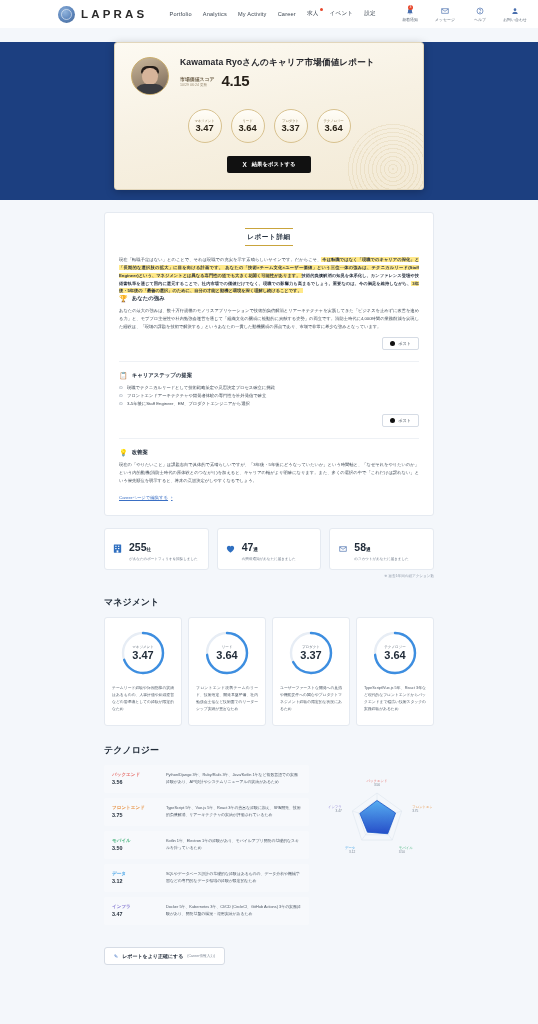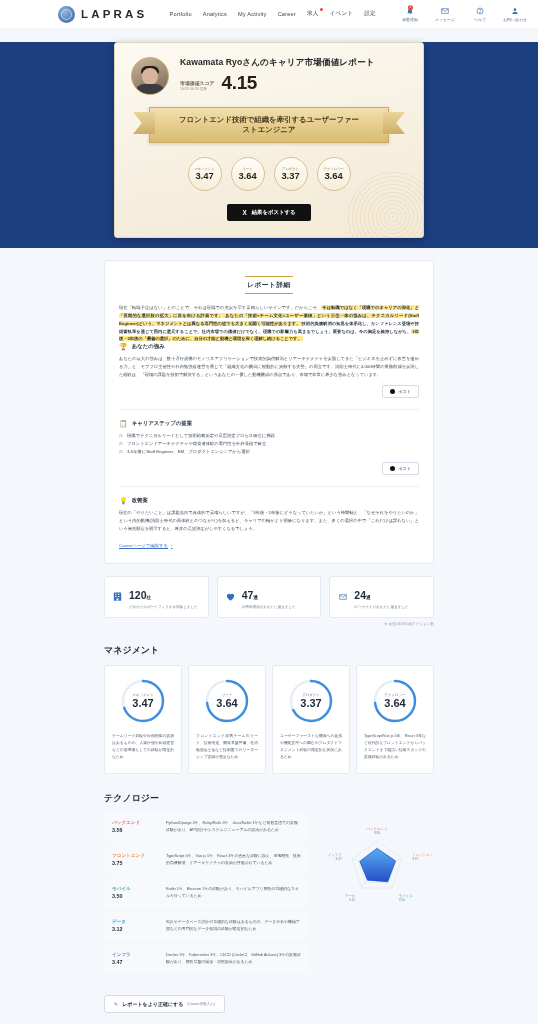--- a/index.html
+++ b/index.html
@@ -94,21 +94,21 @@
   }
   .avatar .body{
     position:absolute; left:50%; bottom:-3px; transform:translateX(-50%);
     width:30px; height:13px; border-radius:9px 9px 0 0; background:#3a3b40;
   }
   .rc-title { font-size: 8.6px; font-weight: 700; color: #23242a; letter-spacing: .1px; }
   .score-row { display: flex; align-items: flex-end; gap: 7px; margin-top: 5px; }
   .score-meta { padding-bottom: 1px; }
   .score-label { font-size: 4.9px; color: #6e604a; font-weight: 700; }
   .score-date { font-size: 3.6px; color: #9b8e77; margin-top: 1px; }
-  .score-big { font-size: 19px; font-weight: 700; color: #262019; line-height: .95; letter-spacing: -.4px; }
+  .score-big { font-size: 15px; font-weight: 700; color: #262019; line-height: .95; letter-spacing: -.4px; }
 
   .ribbon-wrap { position: relative; margin: 12px auto 0; width: 100%; z-index:2;}
   .ribbon {
     position: relative;
     background: linear-gradient(180deg, #f2e0ae 0%, #e6cd8c 50%, #d9bb74 100%);
     border: 1px solid #cbab64;
     text-align: center;
     padding: 7px 26px;
     margin: 0 18px;
     font-size: 7.4px; font-weight: 700; color: #4a3c20;
@@ -310,23 +310,20 @@
           <div class="score-row">
             <div class="score-meta">
               <div class="score-label">市場価値スコア</div>
               <div class="score-date">10/29 06:24 更新</div>
             </div>
             <div class="score-big">4.15</div>
           </div>
         </div>
       </div>
 
-      <div class="ribbon-wrap">
-        <div class="ribbon">フロントエンド技術で組織を牽引するユーザーファーストエンジニア</div>
-      </div>
 
       <div class="pills" id="pills">
           <div class="pill">
             <div class="pill-k">マネジメント</div>
             <div class="pill-v">3.47</div>
           </div>
           <div class="pill">
             <div class="pill-k">リード</div>
             <div class="pill-v">3.64</div>
           </div>
@@ -408,21 +405,21 @@
             <g fill="#fff">
               <rect x="7" y="6" width="3" height="2.4"></rect>
               <rect x="13" y="6" width="3" height="2.4"></rect>
               <rect x="7" y="11" width="3" height="2.4"></rect>
               <rect x="13" y="11" width="3" height="2.4"></rect>
               <rect x="10" y="16" width="4" height="5"></rect>
             </g>
           </svg>
         </div>
         <div>
-          <div><span class="stat-num">120</span><span class="stat-unit">社</span></div>
+          <div><span class="stat-num">255</span><span class="stat-unit">社</span></div>
           <div class="stat-desc">があなたのポートフォリオを閲覧しました</div>
         </div>
       </div>
       <div class="stat">
         <div class="stat-ico">
           <svg width="11" height="11" viewBox="0 0 24 24" fill="#2f6fc0">
             <path d="M12 21s-8-5.1-8-10.1A4.6 4.6 0 0 1 12 7.6 4.6 4.6 0 0 1 20 10.9C20 15.9 12 21 12 21z"></path>
           </svg>
         </div>
         <div>
@@ -431,21 +428,21 @@
         </div>
       </div>
       <div class="stat">
         <div class="stat-ico">
           <svg width="8" height="8" viewBox="0 0 24 24" fill="#4a6fae">
             <path d="M2 5h20v14H2z" fill="none" stroke="#4a6fae" stroke-width="2"></path>
             <path d="M2 6l10 7 10-7" fill="none" stroke="#4a6fae" stroke-width="2"></path>
           </svg>
         </div>
         <div>
-          <div><span class="stat-num">24</span><span class="stat-unit">通</span></div>
+          <div><span class="stat-num">58</span><span class="stat-unit">通</span></div>
           <div class="stat-desc">のスカウトがあなたに届きました</div>
         </div>
       </div>
     </div>
   <div class="stats-note">※ 過去1年間の総アクション数</div>
 
   <div class="sec-title">マネジメント</div>
   <div class="traits" id="traits">
       <div class="trait">
         <div class="ring">

